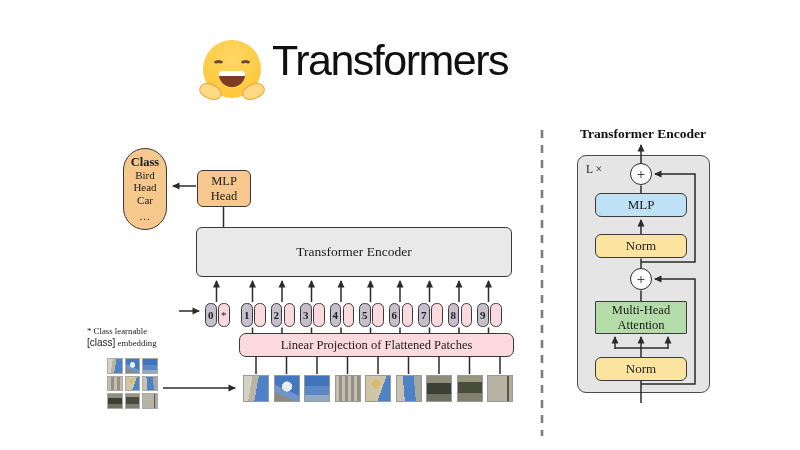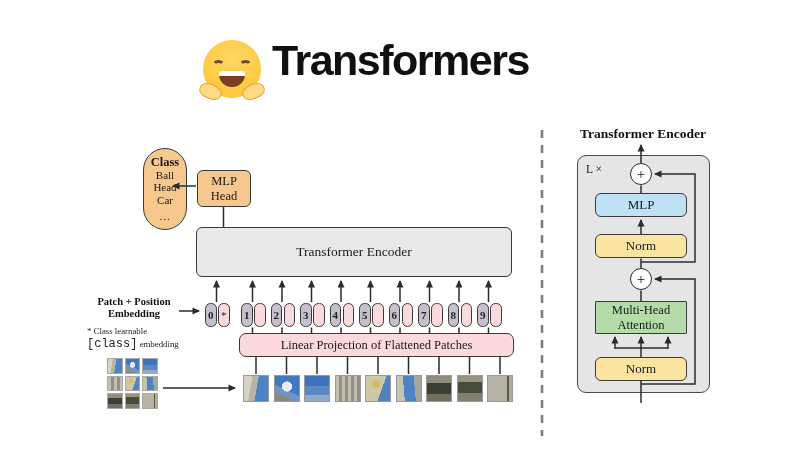--- a/index.html
+++ b/index.html
@@ -3,21 +3,21 @@
 <meta charset="utf-8">
 <style>
   * { margin:0; padding:0; box-sizing:border-box; }
   html,body { width:800px; height:450px; background:#fff; overflow:hidden;
               font-family:"Liberation Serif", serif; }
   #canvas { position:relative; width:800px; height:450px; background:#fff; }
   .abs { position:absolute; }
 
   
   .app-title { position:absolute; left:272px; top:36px; font-family:"Liberation Sans", sans-serif;
-               font-size:43px; font-weight:700; letter-spacing:-1.5px; color:#101010; }
+               font-size:43px; font-weight:400; letter-spacing:-1.5px; color:#101010; }
   .emoji { position:absolute; left:203px; top:40px; width:58px; height:58px; }
   .emoji .face { position:absolute; inset:0; border-radius:50%;
                  background:radial-gradient(circle at 50% 32%, #ffd766 0%, var(--emoji-yellow) 70%); }
   .emoji .eye { position:absolute; top:20px; width:13px; height:11px; border:3px solid #67493a;
                 border-color:#67493a transparent transparent transparent; border-radius:50%; }
   .emoji .eye.l { left:9px; } .emoji .eye.r { right:9px; }
   .emoji .mouth { position:absolute; left:16px; top:31px; width:26px; height:16px;
                   background:linear-gradient(#ffffff 0 30%, #7c3c24 30%);
                   border-radius:4px 4px 14px 14px; }
   .emoji .hand { position:absolute; width:23px; height:15px; background:#ffd983;
@@ -27,34 +27,34 @@
 
   
   .dg-title { font-weight:700; font-size:13.5px; color:#111; text-align:center; }
   .box { position:absolute; border:1.6px solid #3a3a3a; display:flex; align-items:center;
          justify-content:center; text-align:center; color:#1a1a1a; white-space:pre-line; }
   .orange { background:var(--accent-orange); }
   .pre { white-space:pre-line; }
 
   
   .class-pill { left:123px; top:148px; width:44px; height:82px; border-radius:22px;
-                flex-direction:column; justify-content:flex-start; padding-top:7px;margin-left:20px; }
+                flex-direction:column; justify-content:flex-start; padding-top:7px; }
   .class-pill .hd { font-weight:700; font-size:12.5px; line-height:1.05; }
   .class-pill .it { font-size:11px; line-height:1.12; }
   .class-pill .dots { font-size:11px; line-height:1; margin-top:5px; letter-spacing:1px; }
   .mlp-head { left:197px; top:170px; width:54px; height:37px; border-radius:6px;
               font-size:12.5px; line-height:1.15; font-weight:400; }
   .encoder-l { left:196px; top:227px; width:316px; height:50px; border-radius:6px;
                background:var(--encoder-gray); font-size:13.5px; }
   .linproj { left:239px; top:333px; width:275px; height:24px; border-radius:7px;
              background:var(--token-pink); font-size:12.5px; }
   .pp-label { left:78px; top:296px; width:112px; text-align:center; font-weight:700;
               font-size:10.5px; line-height:1.15; color:#111; }
   .note { left:87px; top:326px; font-size:8.8px; color:#222; line-height:1.25; }
-  .note .mono { font-family:Liberation Mono, monospace; font-size:12px; }
+  .note .mono { font-family:Liberation Sans, sans-serif; font-size:10px; }
 
   .token { position:absolute; top:303px; display:flex; gap:1.5px; }
   .tnum, .tpatch { width:11.5px; height:24px; border:1.3px solid #3a3a3a; border-radius:5.5px;
                    display:flex; align-items:center; justify-content:center;
                    font-size:11px; font-weight:700; color:#222; }
   .tnum { background:var(--token-gray); }
   .tpatch { background:var(--token-pink); font-weight:400; }
 
   .photo { position:absolute; width:26px; height:27px; border:1px solid #9a9a9a; }
   .gcell { position:absolute; width:15.5px; height:15.5px; border:1px solid #aaa; }
@@ -101,21 +101,21 @@
     <div class="eye r"></div>
     <div class="mouth"></div>
     <div class="hand l"></div>
     <div class="hand r"></div>
   </div>
   <div class="app-title">Transformers</div>
 
 
   <div class="box orange class-pill">
     <span class="hd">Class</span>
-    <span class="it">Ball</span>
+    <span class="it">Bird</span>
     <span class="it">Head</span>
     <span class="it">Car</span>
     <span class="dots">...</span>
   </div>
 
   <div class="box orange mlp-head pre">MLP
 Head</div>
 
   <div class="box encoder-l">Transformer Encoder</div>
 
@@ -153,22 +153,20 @@
   </div>
   <div class="token" style="left:447.5px">
     <span class="tnum">8</span>
     <span class="tpatch"></span>
   </div>
   <div class="token" style="left:477px">
     <span class="tnum">9</span>
     <span class="tpatch"></span>
   </div>
 
-  <div class="abs pp-label pre">Patch + Position
-Embedding</div>
   <div class="abs note">
     <span>* Class learnable</span><br>
     <span class="mono">[class]</span>
     <span>embedding</span>
   </div>
 
   <div class="box linproj">Linear Projection of Flattened Patches</div>
 
   <div class="photo p1" style="left:243px; top:375px;"></div>
   <div class="photo p2" style="left:273.5px; top:375px;"></div>

